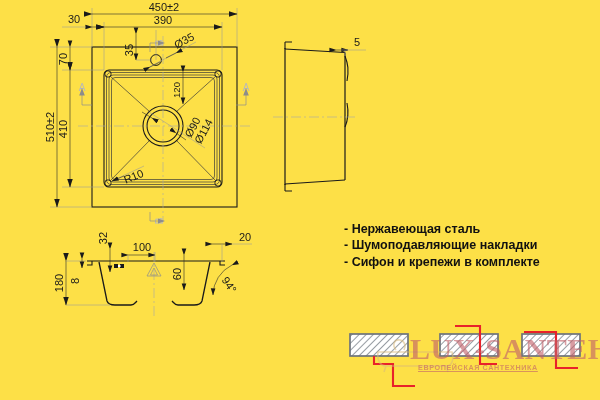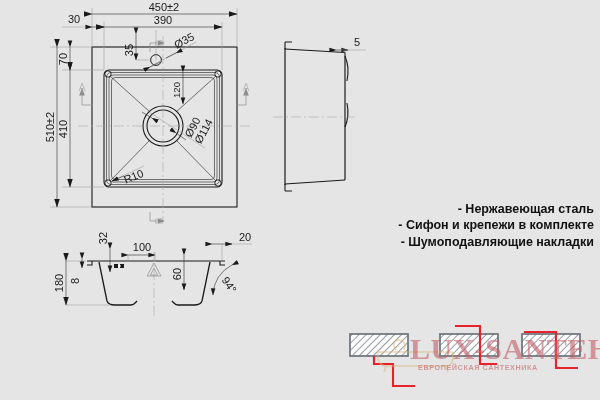--- a/index.html
+++ b/index.html
@@ -5,32 +5,31 @@
   * { box-sizing: border-box; margin: 0; padding: 0; }
   html, body {
     width: 600px; height: 400px;
     background: #ffffff;
     font-family: "Liberation Sans", sans-serif;
     overflow: hidden;
   }
   #root {
     position: relative;
     width: 600px; height: 400px;
-    background: #e5e5e5;
+    background: #fde047;
   }
   .svg-layer {
     position: absolute; left: 0; top: 0;
     width: 600px; height: 400px;
   }
   
   #spec-list {
     position: absolute;
-    left: 344px; top: 201px;
+    left: 344px; top: 221px;
     width: 250px;
-    text-align: right;
   }
   #spec-list li {
     list-style: none;
     font-family: "Liberation Sans", sans-serif;
     font-size: 12.5px;
     font-weight: bold;
     color: #111111;
     line-height: 16.4px;
     white-space: nowrap;
   }
@@ -65,20 +64,21 @@
   #wm-sub {
     position: absolute;
     left: 46px; top: 33px;
     font-family: "Liberation Sans", sans-serif;
     font-size: 7.2px;
     font-weight: bold;
     color: #c2616a;
     opacity: 0.60;
     white-space: nowrap;
     letter-spacing: 0.6px;
+    text-decoration: underline;
   }
   .dim-text {
     font-family: "Liberation Sans", sans-serif;
     font-size: 11px;
     fill: #1a1a1a;
   }
   .dim-text-sm {
     font-family: "Liberation Sans", sans-serif;
     font-size: 9.5px;
     fill: #1a1a1a;
@@ -316,22 +316,22 @@
     <g opacity="0.55">
       <path d="M396,350 C392,345 394,339 400,340 C405,341 406,346 404,350" stroke="#d9b97a" stroke-width="1.6" fill="none"></path>
       <path d="M378,352 L452,352 C454,360 452,366 446,366 L386,366 C380,366 377,360 378,352 z" stroke="#d9b97a" stroke-width="1.6" fill="none"></path>
       <line x1="386" y1="366" x2="384" y2="372" stroke="#d9b97a" stroke-width="1.6"></line>
       <line x1="446" y1="366" x2="448" y2="372" stroke="#d9b97a" stroke-width="1.6"></line>
     </g>
   </svg>
 
   <ul id="spec-list">
     <li>- Нержавеющая сталь</li>
+    <li>- Шумоподавляющие накладки</li>
     <li>- Сифон и крепежи в комплекте</li>
-    <li>- Шумоподавляющие накладки</li>
   </ul>
 
 
   <div id="watermark">
     <div id="wm-main">LUX-SANTEH</div>
     <div id="wm-sub">ЕВРОПЕЙСКАЯ САНТЕХНИКА</div>
   </div>
 
 </div>
 

